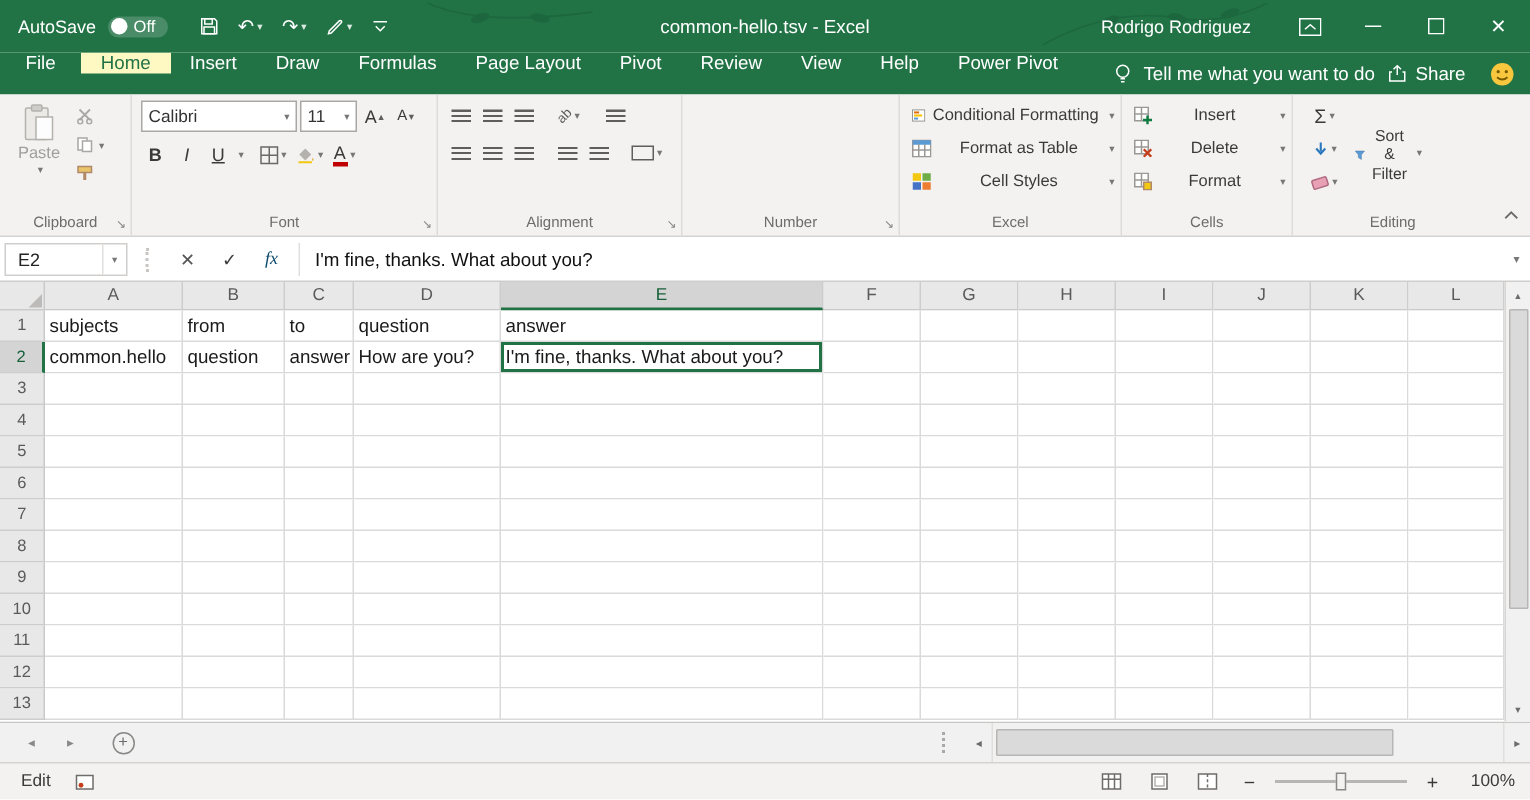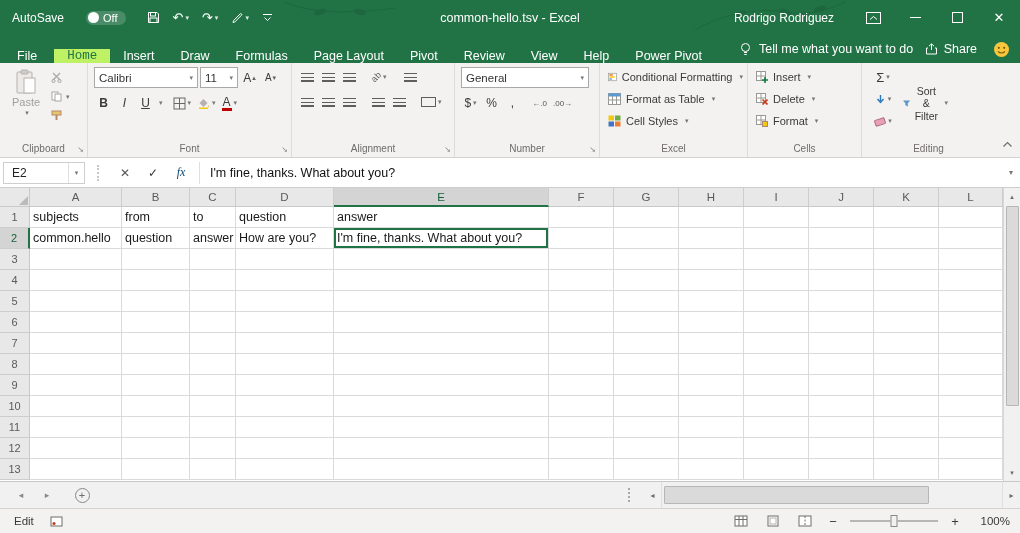--- a/index.html
+++ b/index.html
@@ -3,36 +3,36 @@
 <meta charset="utf-8">
 <style>
 *{margin:0;padding:0;box-sizing:border-box;}
 html,body{width:1020px;height:533px;}
 body{font-family:"Liberation Sans",sans-serif;overflow:hidden;background:#fff;}
 .app{width:1020px;height:533px;display:flex;flex-direction:column;position:relative;}
 
 
 .titlebar{height:35px;background:#217346;color:#fff;display:flex;align-items:center;position:relative;flex:0 0 auto;font-size:12px;}
 .t-art{position:absolute;top:0;height:35px;opacity:.55;pointer-events:none;}
-.autosave{display:flex;align-items:center;gap:22px;margin-left:12px;z-index:1;}
+.autosave{display:flex;align-items:center;gap:8px;margin-left:12px;z-index:1;}
 .as-pill{display:flex;align-items:center;gap:4px;background:rgba(255,255,255,.18);border-radius:9px;padding:1px 8px 1px 2px;font-size:11px;}
 .as-knob{width:11px;height:11px;border-radius:50%;background:#fff;}
 .qat{display:flex;align-items:center;gap:3px;margin-left:16px;z-index:1;}
 .qbtn{display:flex;align-items:center;padding:0 5px;height:26px;font-size:13px;color:#fff;}
 .qbtn .dd{font-size:7px;margin-left:2px;color:#dcebe2;}
 .win-title{position:absolute;left:50%;top:0;transform:translateX(-50%);height:35px;display:flex;align-items:center;font-size:12.5px;white-space:nowrap;z-index:1;}
 .t-right{margin-left:auto;display:flex;align-items:center;height:35px;z-index:1;}
 .user-name{margin-right:18px;font-size:12px;}
 .winbtn{width:42px;height:35px;display:flex;align-items:center;justify-content:center;color:#fff;font-size:13px;}
 
 
 .tabrow{height:28px;background:#217346;display:flex;align-items:stretch;flex:0 0 auto;color:#fff;font-size:12.5px;}
 .rtab{display:flex;align-items:center;padding:0 13px;}
 .rtab.file{padding:0 17px;}
-.rtab.active{background:#bef264;color:#217346;font-family:Liberation Mono, monospace;}
+.rtab.active{background:#fef9c3;color:#217346;}
 .tellme{display:flex;align-items:center;gap:7px;margin-left:24px;font-size:12.5px;white-space:nowrap;}
 .sharebox{margin-left:auto;display:flex;align-items:center;gap:6px;margin-right:16px;white-space:nowrap;}
 .smiley{margin-right:10px;display:flex;align-items:center;}
 
 
 .ribbon{height:95px;background:#f3f2f1;border-bottom:1px solid #d5d3d1;display:flex;flex:0 0 auto;position:relative;color:#444;}
 .grp{position:relative;flex:0 0 auto;border-right:1px solid #dedcda;height:100%;}
 .grp-body{height:74px;padding:4px 4px 0 6px;display:flex;}
 .grp-body.col{flex-direction:column;gap:5px;}
 .grp-label{position:absolute;bottom:3px;left:0;right:0;text-align:center;font-size:10px;color:#6e6c6a;}
@@ -48,21 +48,21 @@
 .mini-btn{display:flex;align-items:center;gap:2px;height:13px;}
 .b{font-weight:bold;}
 .i{font-style:italic;}
 .u{text-decoration:underline;}
 .fc-a{font-size:12px;line-height:1;border-bottom:3px solid #c00000;padding:0 1px;}
 .ss{font-size:7px;margin-left:1px;color:#605e5c;}
 .licon{width:13px;height:9px;background:repeating-linear-gradient(to bottom,#605e5c 0 1.4px,transparent 1.4px 3.6px);display:inline-block;}
 .ab{display:inline-block;transform:rotate(-45deg);font-size:9px;color:#605e5c;}
 .merge-ic{width:15px;height:10px;border:1px solid #605e5c;display:inline-block;}
 .sb.tinytxt{font-size:8px;color:#555;}
-.stylerow{display:flex;align-items:center;gap:5px;height:22px;font-size:11px;color:#3b3a39;padding-left:2px;white-space:nowrap;}
+.stylerow{display:flex;align-items:center;gap:5px;height:22px;font-size:11px;color:#3b3a39;padding-left:2px;white-space:nowrap;justify-content:space-between;}
 .edit-body{gap:3px;padding-left:4px;}
 .edit-col{display:flex;flex-direction:column;gap:2px;width:34px;}
 .sigma{font-size:13px;}
 .stackbtn{width:45px;display:flex;flex-direction:row;align-items:center;gap:2px;padding-top:3px;text-align:center;font-size:10.5px;line-height:1.2;color:#3b3a39;}
 .collapse{position:absolute;right:7px;bottom:5px;}
 
 
 .fbar{height:30px;background:#fff;border-bottom:1px solid #cfcdcb;display:flex;align-items:center;flex:0 0 auto;padding:3px 0;}
 .namebox{width:82px;height:22px;border:1px solid #d0cecc;margin-left:3px;display:flex;align-items:center;padding-left:8px;font-size:12px;color:#222;}
 .nb-dd{margin-left:auto;width:16px;align-self:stretch;display:flex;align-items:center;justify-content:center;color:#777;font-size:7px;border-left:1px solid #e1dfdd;}
@@ -192,21 +192,21 @@
             <rect x="0.5" y="0.5" width="10" height="10" fill="none" stroke="#fff"></rect>
           </svg>
       </span>
       <span class="winbtn">
           <span>✕</span>
         </span>
     </div>
   </div>
 
   <div class="tabrow">
-    <div id="ribbon-tabs" style="display:flex;align-items:flex-end;">
+    <div id="ribbon-tabs" style="display:flex;align-items:flex-start;">
         <div class="rtab file">File</div>
         <div class="rtab active">Home</div>
         <div class="rtab">Insert</div>
         <div class="rtab">Draw</div>
         <div class="rtab">Formulas</div>
         <div class="rtab">Page Layout</div>
         <div class="rtab">Pivot</div>
         <div class="rtab">Review</div>
         <div class="rtab">View</div>
         <div class="rtab">Help</div>
@@ -368,36 +368,20 @@
               <span class="merge-ic"></span>
               <span class="dd">▾</span>
             </span>
         </div>
       </div>
       <span class="grp-label">Alignment</span>
       <span class="launcher">↘</span>
     </div>
 
     <div class="grp" style="width:145px">
-      <div class="grp-body col">
-        <div class="combo" style="width:128px">
-          <span>General</span>
-          <span class="dd">▾</span>
-        </div>
-        <div class="row">
-          <span class="sb">
-              <span>$</span>
-              <span class="dd">▾</span>
-            </span>
-          <span class="sb">%</span>
-          <span class="sb">,</span>
-          <span class="sb tinytxt" style="margin-left:6px">←.0</span>
-          <span class="sb tinytxt">.00→</span>
-        </div>
-      </div>
       <span class="grp-label">Number</span>
       <span class="launcher">↘</span>
     </div>
 
     <div class="grp" style="width:148px">
       <div class="grp-body col" style="gap:0;padding-top:3px">
         <div class="stylerow">
           <svg width="13" height="12" viewBox="0 0 13 12">
               <rect x="0.5" y="0.5" width="12" height="11" fill="#fff" stroke="#9a9894"></rect>
               <rect x="2" y="2" width="5" height="2" fill="#e26b0a"></rect>

